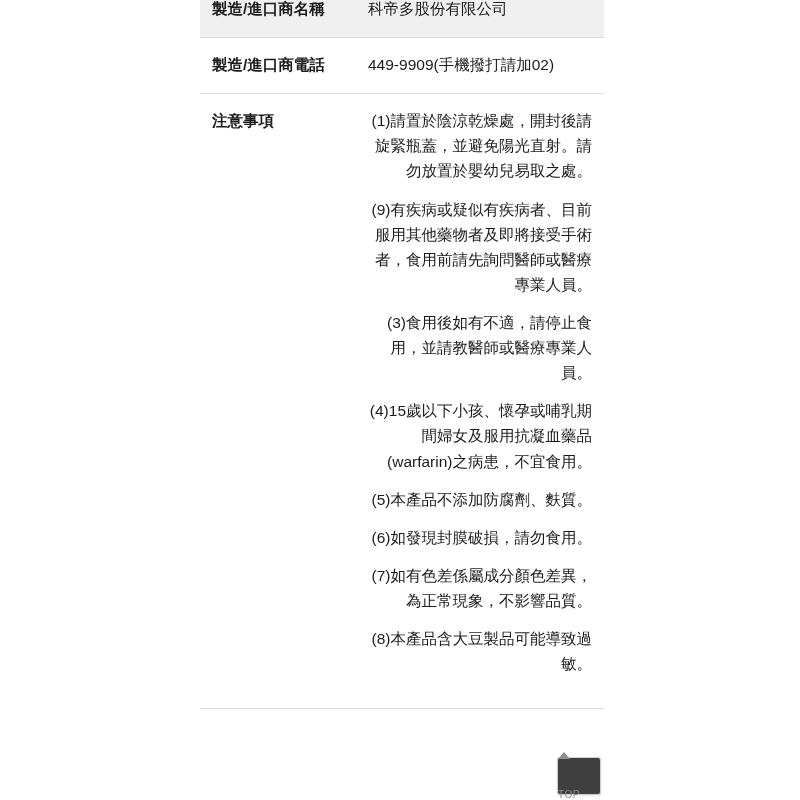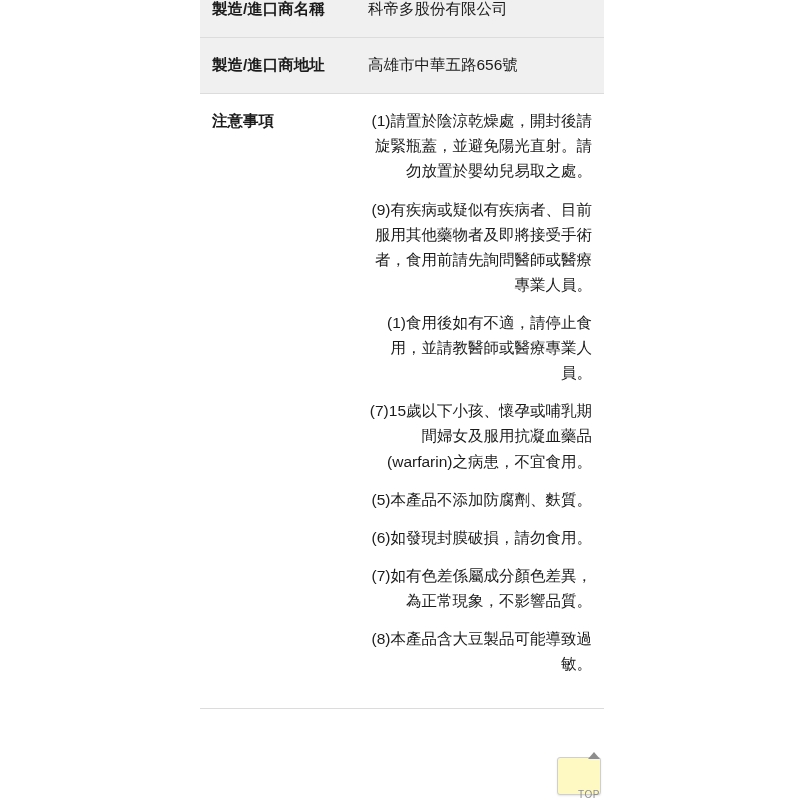--- a/index.html
+++ b/index.html
@@ -79,27 +79,27 @@
   .note-p:last-child {
     margin-bottom: 16px;
   }
   
   .top-button {
     position: absolute;
     left: 553px;
     top: 757px;
     width: 42px;
     height: 36px;
-    background: #fef9c3;
+    background: #404040;
     border: 1px solid #cfcfcf;
     border-radius: 3px;
     box-shadow: 0 1px 2px rgba(0,0,0,0.10);
     display: flex;
     flex-direction: column;
-    align-items: flex-end;
+    align-items: flex-start;
     justify-content: center;
     cursor: pointer;
     gap: 29px;
   }
   .top-button .arrow {
     width: 0;
     height: 0;
     border-left: 6px solid transparent;
     border-right: 6px solid transparent;
     border-bottom: 7px solid #8d8d8d;
@@ -119,31 +119,31 @@
 
   <div class="gutter-left"></div>
   <div class="gutter-right"></div>
 
   <table class="spec-table">
     <tbody>
       <tr class="shaded first">
         <td class="label">製造/進口商名稱</td>
         <td class="value">科帝多股份有限公司</td>
       </tr>
-      <tr class="shaded">
-        <td class="label">製造/進口商地址</td>
-        <td class="value">高雄市中華五路656號</td>
+      <tr class="plain">
+        <td class="label">製造/進口商電話</td>
+        <td class="value">449-9909(手機撥打請加02)</td>
       </tr>
       <tr class="plain">
         <td class="label">注意事項</td>
         <td class="value">
           <p class="note-p">(1)請置於陰涼乾燥處，開封後請旋緊瓶蓋，並避免陽光直射。請勿放置於嬰幼兒易取之處。</p>
           <p class="note-p">(9)有疾病或疑似有疾病者、目前服用其他藥物者及即將接受手術者，食用前請先詢問醫師或醫療專業人員。</p>
-          <p class="note-p">(1)食用後如有不適，請停止食用，並請教醫師或醫療專業人員。</p>
-          <p class="note-p">(7)15歲以下小孩、懷孕或哺乳期間婦女及服用抗凝血藥品(warfarin)之病患，不宜食用。</p>
+          <p class="note-p">(3)食用後如有不適，請停止食用，並請教醫師或醫療專業人員。</p>
+          <p class="note-p">(4)15歲以下小孩、懷孕或哺乳期間婦女及服用抗凝血藥品(warfarin)之病患，不宜食用。</p>
           <p class="note-p">(5)本產品不添加防腐劑、麩質。</p>
           <p class="note-p">(6)如發現封膜破損，請勿食用。</p>
           <p class="note-p">(7)如有色差係屬成分顏色差異，為正常現象，不影響品質。</p>
           <p class="note-p">(8)本產品含大豆製品可能導致過敏。</p>
         </td>
       </tr>
     </tbody>
   </table>
 
   <div class="top-button">

